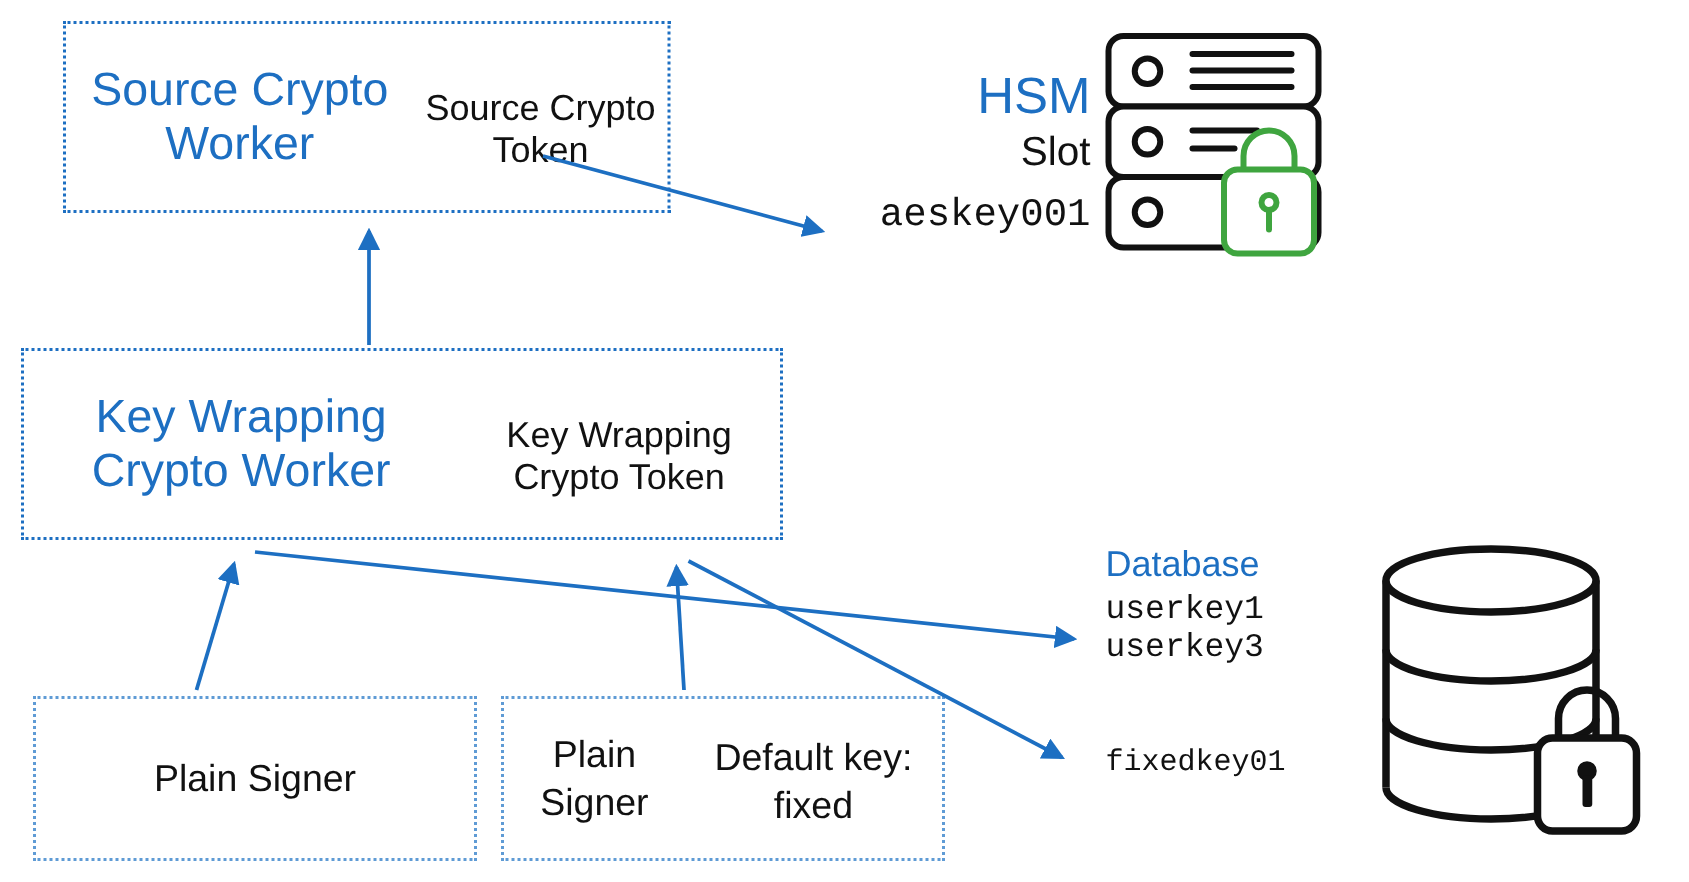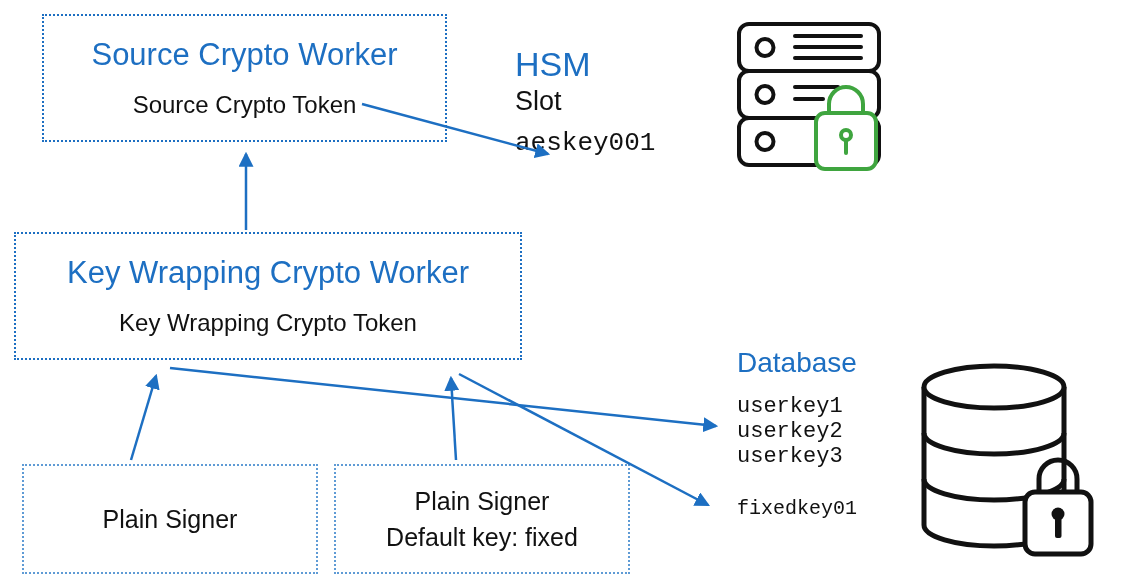--- a/index.html
+++ b/index.html
@@ -8,39 +8,39 @@
     --green:#3fa53f;
     --ink:#111111;
   }
   html,body{margin:0;padding:0;background:#fff;}
   .canvas{
     position:relative;width:1126px;height:588px;background:#ffffff;overflow:hidden;
     font-family:"Liberation Sans","DejaVu Sans",sans-serif;color:var(--ink);
   }
   .dotted-box{
     position:absolute;box-sizing:border-box;border:2px dotted var(--blue);
-    display:flex;flex-direction:column;align-items:center;justify-content:center;
+    display:flex;flex-direction:row;align-items:center;justify-content:center;
     text-align:center;background:#fff;
   }
   .worker-title{color:var(--blue);font-size:31px;line-height:1.15;}
   .worker-sub{color:var(--ink);font-size:24px;line-height:1.15;margin-top:18px;}
   .box-source{left:42px;top:14px;width:405px;height:128px;}
   .box-keywrap{left:14px;top:232px;width:508px;height:128px;}
   .box-signer1{left:22px;top:464px;width:296px;height:110px;border-color:var(--blue-light);}
   .box-signer2{left:334px;top:464px;width:296px;height:110px;border-color:var(--blue-light);}
   .signer-title{font-size:25px;line-height:1.3;color:var(--ink);}
   .signer-sub{font-size:25px;line-height:1.3;color:var(--ink);margin-top:4px;}
 
-  .hsm-block{position:absolute;left:515px;top:46px;width:212px;text-align:left;}
+  .hsm-block{position:absolute;left:515px;top:46px;width:212px;text-align:right;}
   .hsm-title{color:var(--blue);font-size:34px;line-height:1.1;}
   .hsm-slot{color:var(--ink);font-size:27px;line-height:1.1;margin-top:4px;}
   .mono{font-family:"Liberation Mono","DejaVu Sans Mono",monospace;}
   .hsm-key{color:var(--ink);font-size:26px;line-height:1.1;margin-top:12px;}
 
-  .db-label{position:absolute;left:737px;top:348px;color:var(--blue);font-size:28px;line-height:1.1;}
+  .db-label{position:absolute;left:737px;top:364px;color:var(--blue);font-size:24px;line-height:1.1;}
   .db-userkeys{position:absolute;left:737px;top:394px;font-size:22px;line-height:25px;color:var(--ink);}
   .db-fixedkey{position:absolute;left:737px;top:498px;font-size:20px;line-height:1.1;color:var(--ink);}
 
   .overlay{position:absolute;left:0;top:0;pointer-events:none;}
 </style>
 </head>
 <body>
 
 <div class="canvas">
 
@@ -65,21 +65,20 @@
 
   <div class="hsm-block">
     <div class="hsm-title">HSM</div>
     <div class="hsm-slot">Slot</div>
     <div class="hsm-key mono">aeskey001</div>
   </div>
 
   <div class="db-label">Database</div>
   <div class="db-userkeys mono">
     <div>userkey1</div>
-    <div>userkey2</div>
     <div>userkey3</div>
   </div>
   <div class="db-fixedkey mono">fixedkey01</div>
 
   <svg class="overlay" width="1126" height="588" viewBox="0 0 1126 588">
     <defs>
       <marker id="arrowhead" viewBox="0 0 10 10" refX="8.5" refY="5" markerWidth="6" markerHeight="6" orient="auto-start-reverse">
         <path d="M0,0 L10,5 L0,10 z" fill="#1d6fc2"></path>
       </marker>
     </defs>

